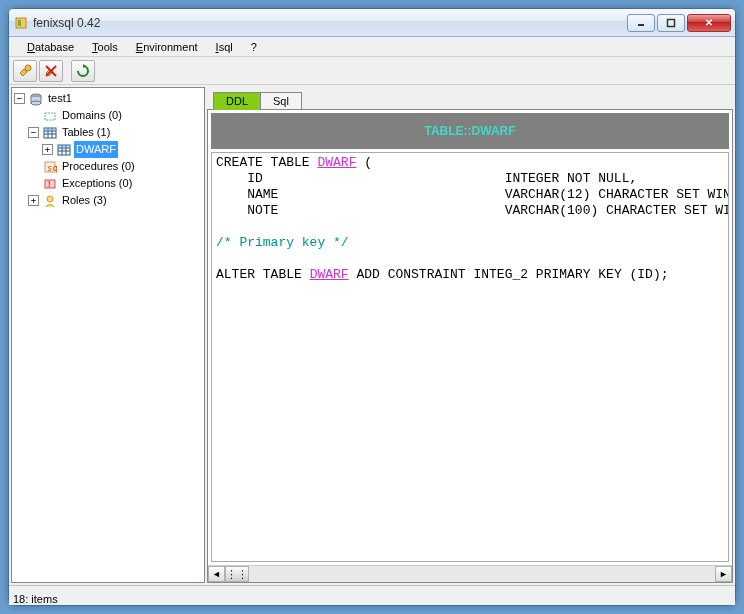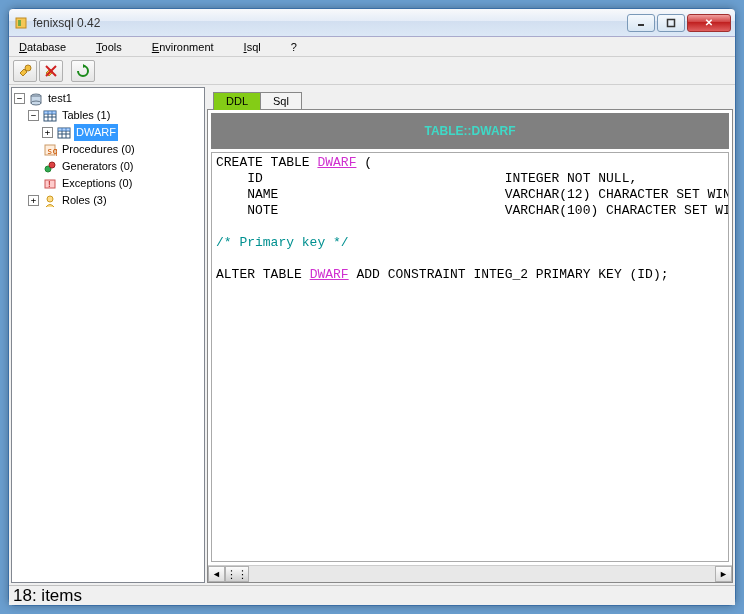--- a/index.html
+++ b/index.html
@@ -48,22 +48,22 @@
 .win-btn.close {
   background: linear-gradient(to bottom, #f0a0a0, #d04040 45%, #c02020 46%, #e06060);
   border-color: #a03030; color: #fff; font-weight: bold;
   width: 44px;
 }
 .menubar {
   height: 20px;
   background: #f0f0f0;
   display: flex;
   align-items: center;
-  padding: 0 6px;
-  gap: 22px;
+  padding: 0 14px;
+  gap: 10px;
   border-bottom: 1px solid #d0d0d0;
   text-align: right;
 }
 .menu-item { cursor: pointer; padding: 2px 4px; }
 .menu-item u { text-decoration: underline; }
 .toolbar {
   height: 28px;
   background: #f0f0f0;
   border-bottom: 1px solid #d0d0d0;
   display: flex;
@@ -187,23 +187,23 @@
   margin-left: 0;
   cursor: pointer;
   display: inline-flex; align-items: center; justify-content: center;
 }
 .hscroll .track { flex: 1; background: #e8e8e8; }
 .statusbar {
   height: 20px;
   border-top: 1px solid #c0c0c0;
   background: #f0f0f0;
   display: flex;
-  align-items: flex-start;
+  align-items: flex-end;
   padding: 0 4px;
-  font-size: 17px;
+  font-size: 11px;
 }
 </style>
 </head>
 <body>
 
 <div class="window">
 
   <div class="titlebar">
     <span class="titlebar-icon">
       <svg width="14" height="14">
@@ -269,20 +269,32 @@
               <span class="node-icon">
                   <svg width="14" height="14">
                     <ellipse cx="7" cy="4" rx="5" ry="2" fill="#c8d8e8" stroke="#678"></ellipse>
                     <rect x="2" y="4" width="10" height="7" fill="#c8d8e8" stroke="#678"></rect>
                     <ellipse cx="7" cy="11" rx="5" ry="2" fill="#c8d8e8" stroke="#678"></ellipse>
                   </svg>
                 </span>
               <span class="node-label">test1</span>
             </div>
             <ul>
+              <li>
+                  <div class="row">
+                <span class="indent" style="width:14px"></span>
+                    <span class="spacer-exp"></span>
+                <span class="node-icon">
+                      <svg width="14" height="14">
+                        <rect x="2" y="4" width="10" height="7" fill="none" stroke="#6a8" stroke-dasharray="2 1"></rect>
+                      </svg>
+                    </span>
+                <span class="node-label">Domains (0)</span>
+              </div>
+                </li>
               <li>
                 <div class="row">
                   <span class="indent" style="width:14px"></span>
                   <span class="expander">−</span>
                   <span class="node-icon">
                       <svg width="14" height="14">
                         <rect x="1" y="2" width="12" height="10" fill="#fff" stroke="#357"></rect>
                         <line x1="1" y1="5" x2="13" y2="5" stroke="#357"></line>
                         <line x1="1" y1="8" x2="13" y2="8" stroke="#357"></line>
                         <line x1="5" y1="2" x2="5" y2="12" stroke="#357"></line>
@@ -324,33 +336,20 @@
                     </span>
                 <span class="node-label">Procedures (0)</span>
               </div>
                 </li>
               <li>
                   <div class="row">
                 <span class="indent" style="width:14px"></span>
                     <span class="spacer-exp"></span>
                 <span class="node-icon">
                       <svg width="14" height="14">
-                        <circle cx="5" cy="9" r="3" fill="#3a5" stroke="#283"></circle>
-                        <circle cx="9" cy="5" r="3" fill="#d44" stroke="#922"></circle>
-                      </svg>
-                    </span>
-                <span class="node-label">Generators (0)</span>
-              </div>
-                </li>
-              <li>
-                  <div class="row">
-                <span class="indent" style="width:14px"></span>
-                    <span class="spacer-exp"></span>
-                <span class="node-icon">
-                      <svg width="14" height="14">
                         <rect x="2" y="3" width="10" height="8" fill="#fcc" stroke="#c55"></rect>
                         <text x="5" y="10" font-size="9" fill="#a00">!</text>
                       </svg>
                     </span>
                 <span class="node-label">Exceptions (0)</span>
               </div>
                 </li>
               <li>
                   <div class="row">
                 <span class="indent" style="width:14px"></span>

